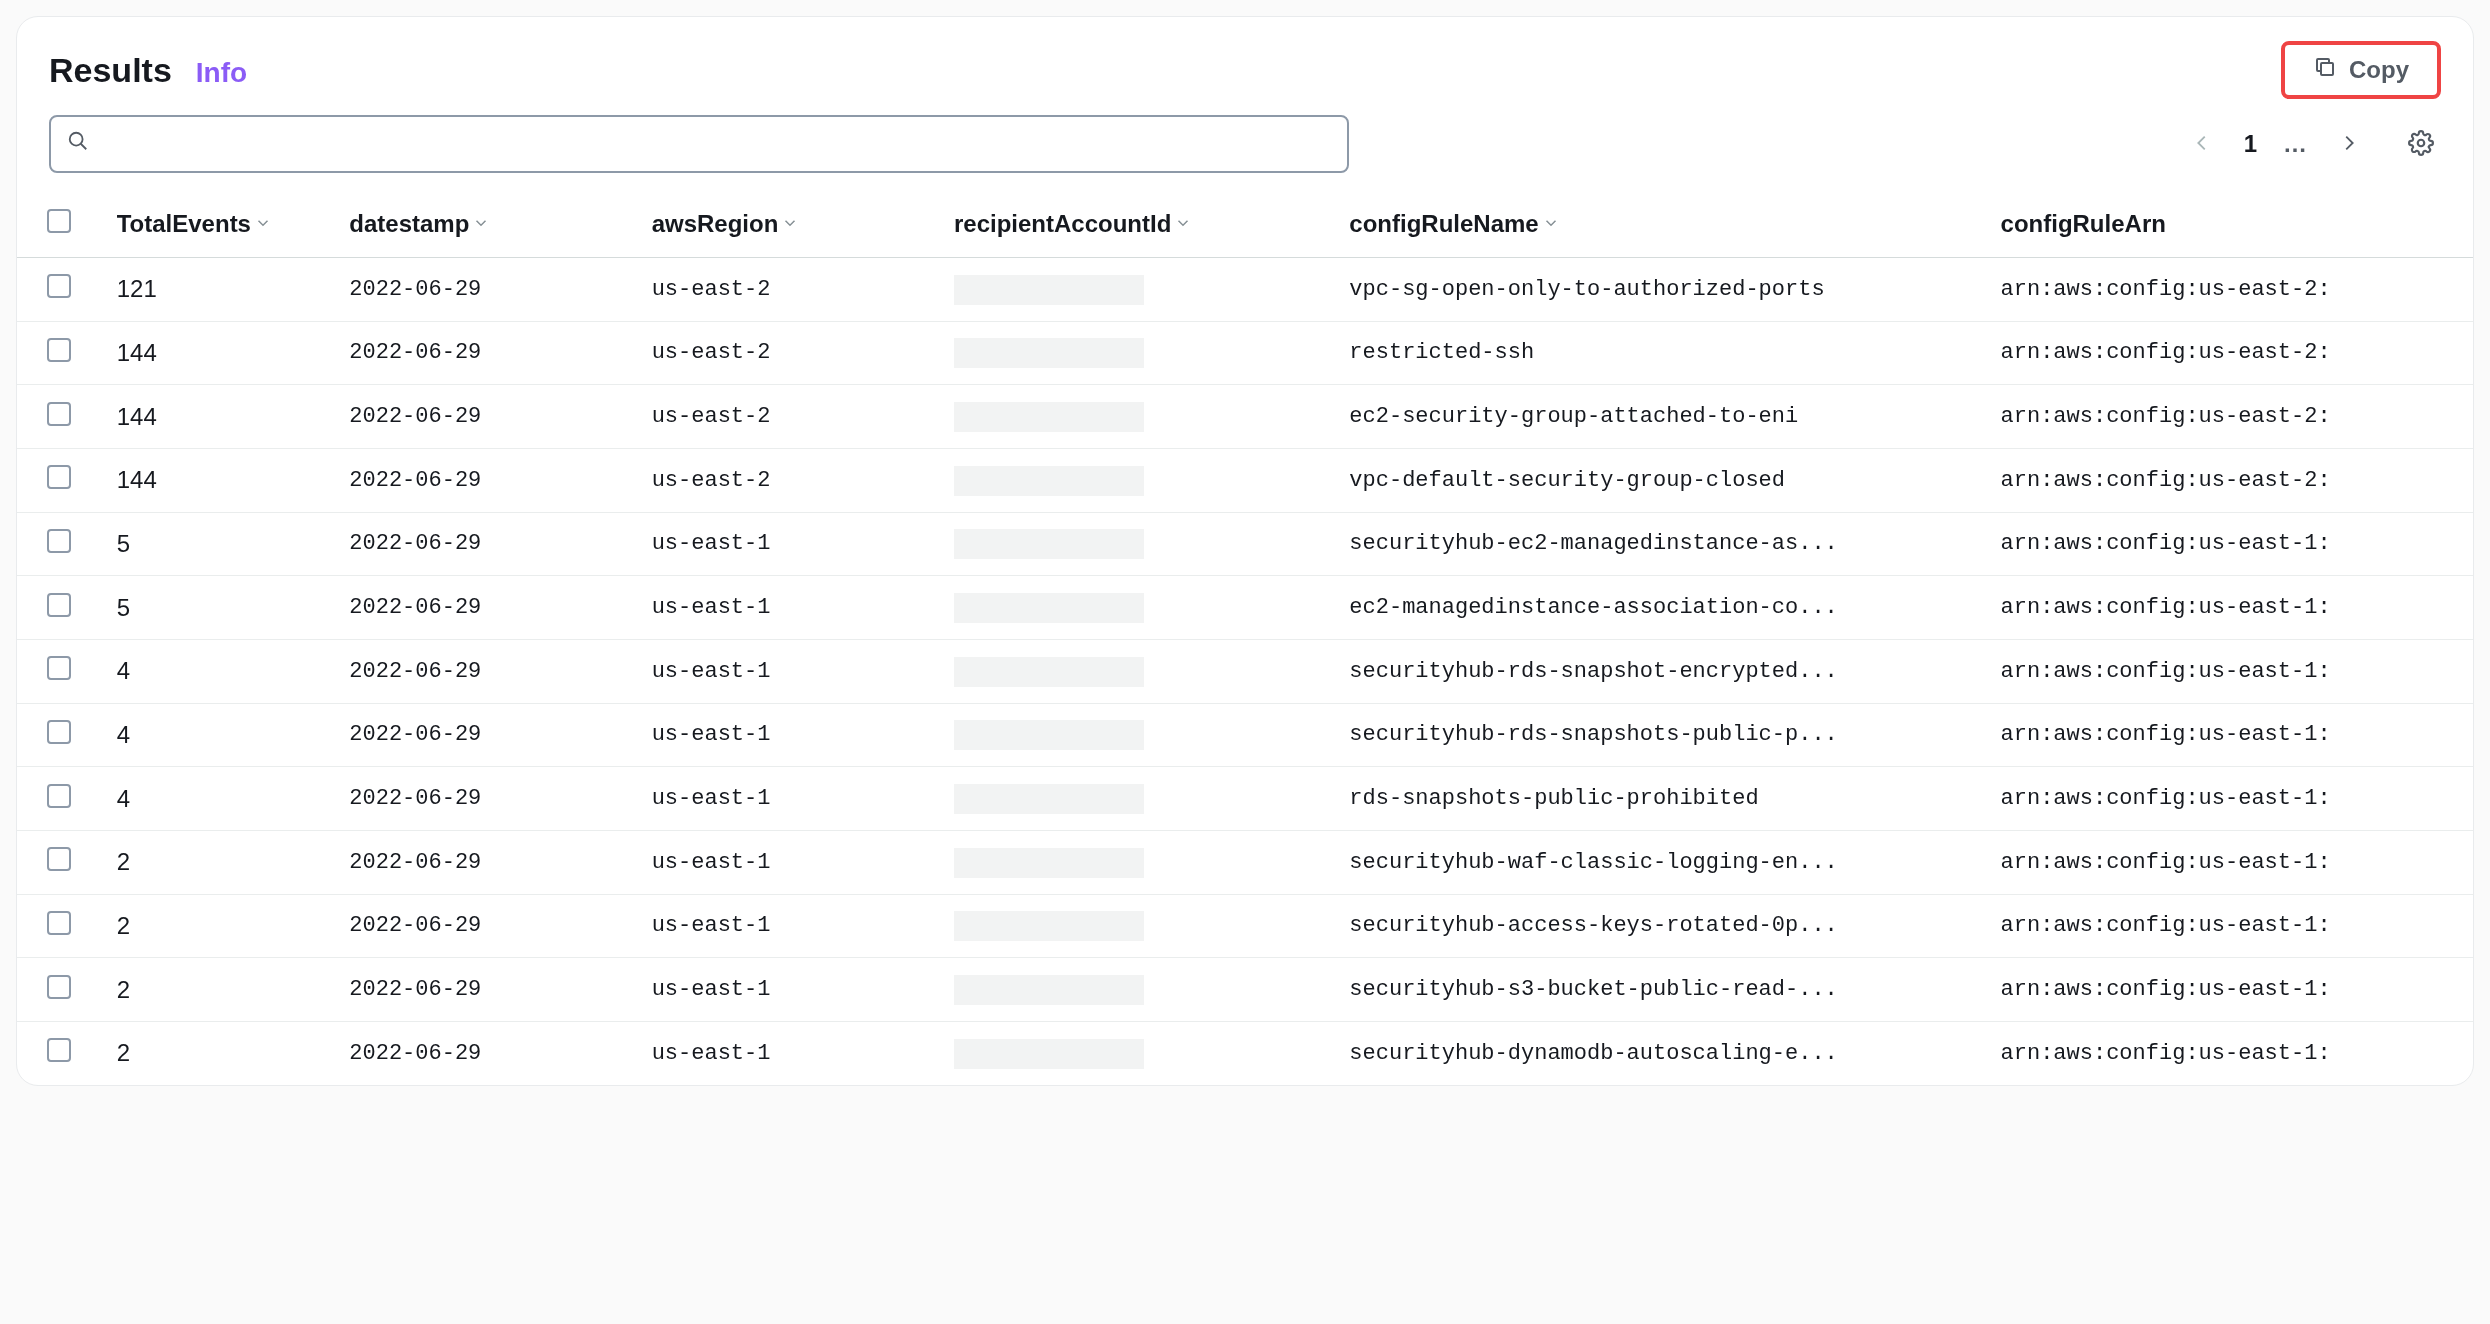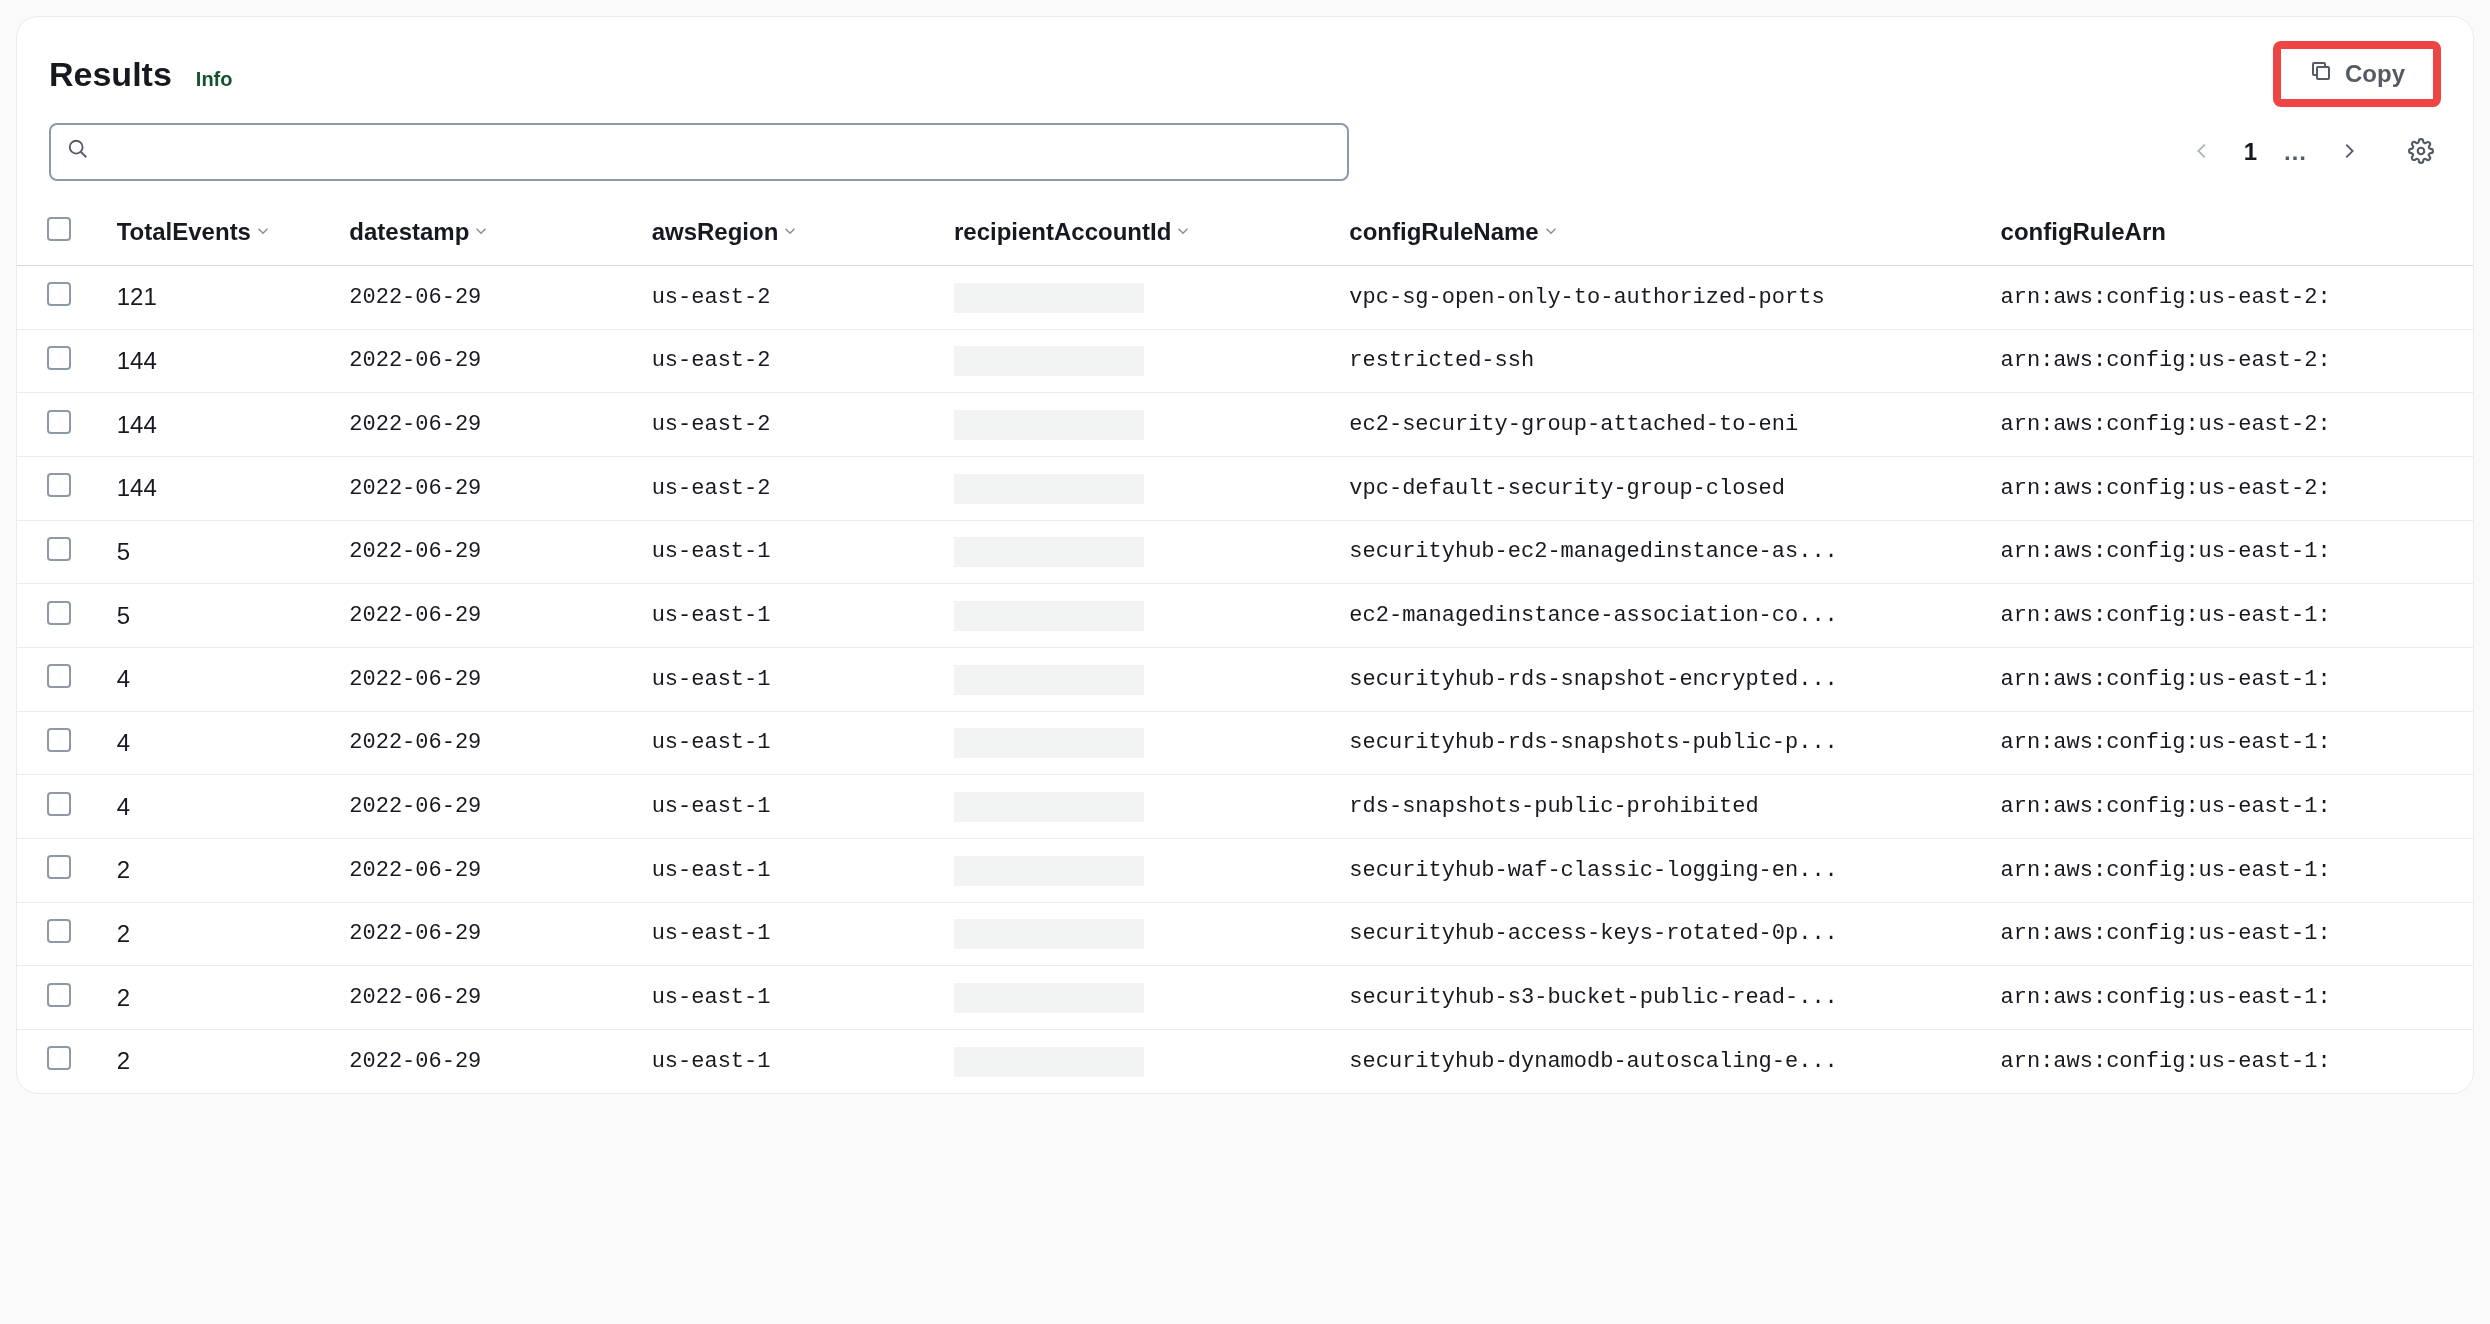--- a/index.html
+++ b/index.html
@@ -28,31 +28,31 @@
     display: flex;
     align-items: baseline;
     gap: 24px;
   }
   .title {
     font-size: 34px;
     font-weight: 700;
     color: #16191f;
   }
   .info-link {
-    font-size: 20px;
-    font-weight: 700;
-    color: #14532d;
+    font-size: 28px;
+    font-weight: 700;
+    color: #8b5cf6;
     cursor: pointer;
   }
   .copy-btn {
     display: inline-flex;
     align-items: center;
     gap: 12px;
     background: #ffffff;
-    border: 8px solid #ef4444;
+    border: 4px solid #ef4444;
     border-radius: 8px;
     padding: 10px 28px;
     font-size: 24px;
     font-weight: 700;
     color: #545b64;
     cursor: pointer;
   }
   .copy-icon-svg { width: 24px; height: 24px; stroke: #545b64; fill: none; stroke-width: 2; }
   .toolbar-row {
     display: flex;

